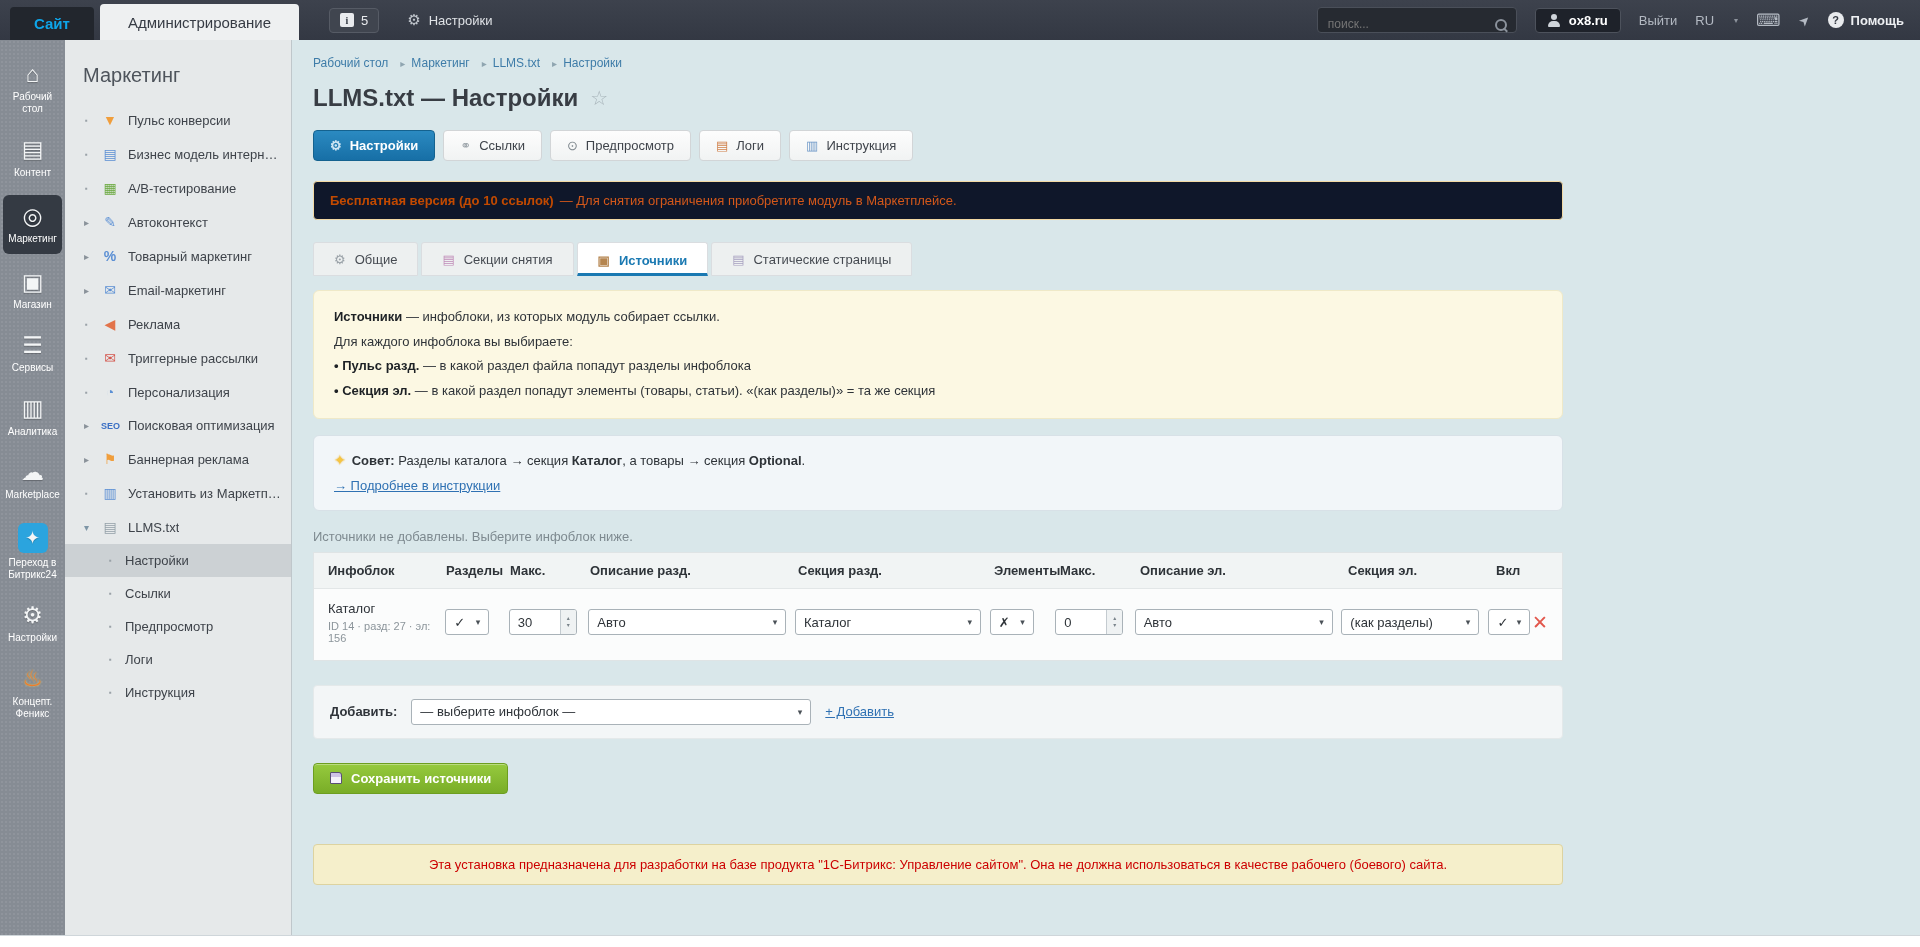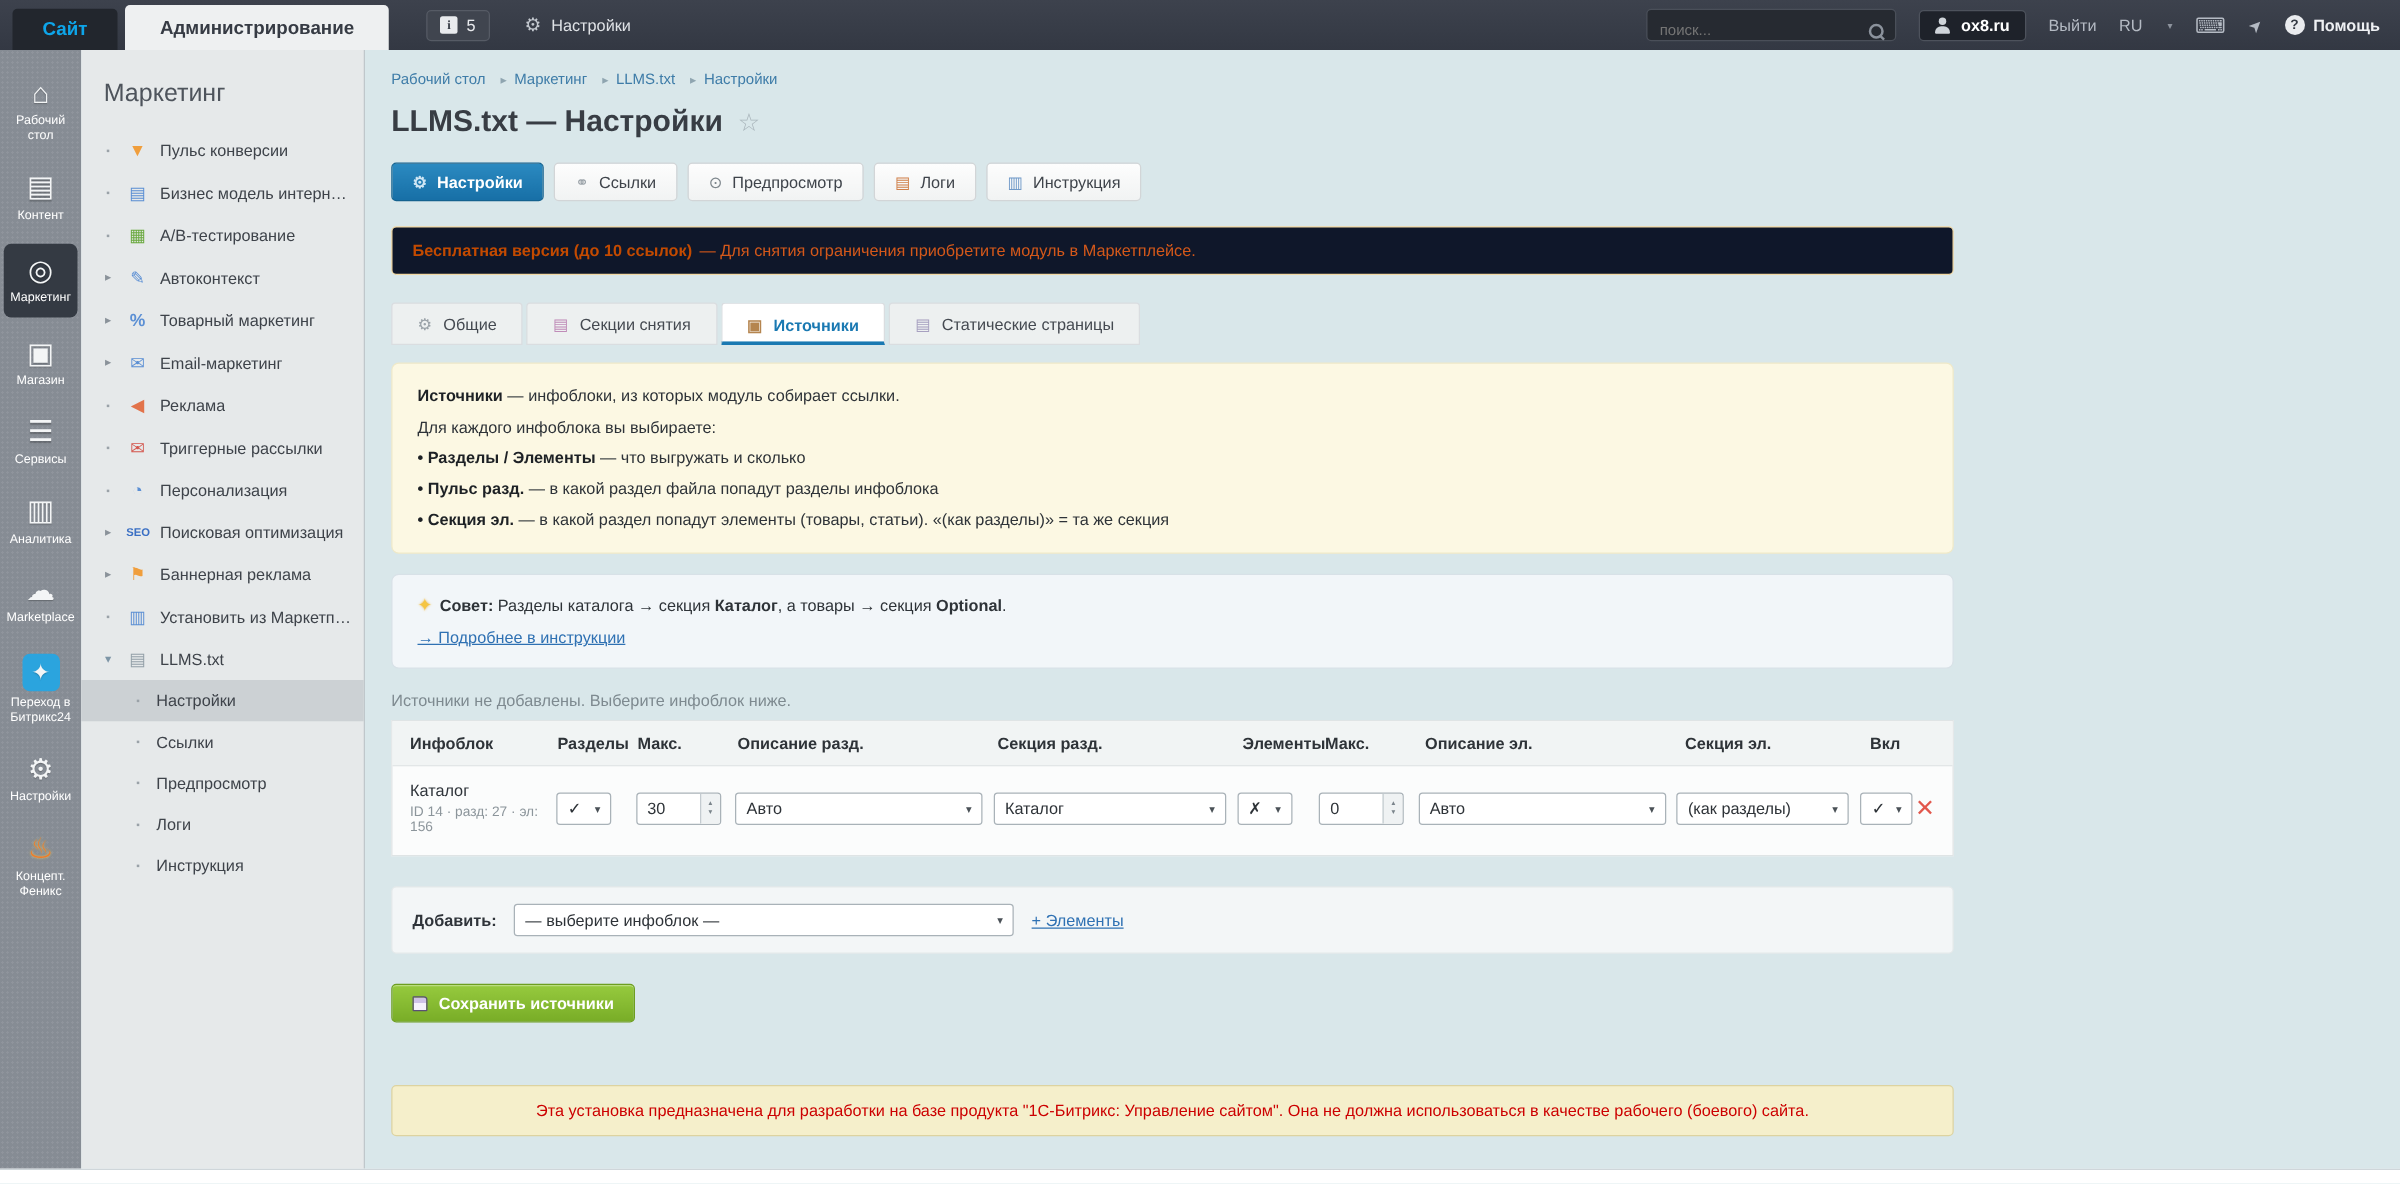--- a/index.html
+++ b/index.html
@@ -15,21 +15,21 @@
     background:linear-gradient(#3d424d,#333843); display:flex; align-items:flex-end;
   }
   .tb-left { display:flex; align-items:flex-end; height:100%; }
   .tab-site {
     margin-left:10px; height:33px; padding:0 24px; display:flex; align-items:center;
     background:#22262d; color:#0ea5e9; font-size:15px; font-weight:bold;
     border-radius:4px 4px 0 0;
   }
   .tab-admin {
     margin-left:6px; height:36px; padding:0 28px; display:flex; align-items:center;
-    background:#eef0f1; color:#363b44; font-size:15px; font-weight:bold;
+    background:#eef0f1; color:#363b44; font-size:15px; font-weight:normal;
     border-radius:4px 4px 0 0;
   }
   .tb-mid { display:flex; align-items:center; height:40px; }
   .notif {
     margin-left:30px; display:flex; align-items:center; gap:7px;
     background:#40454f; border:1px solid #565b65; border-radius:4px; padding:4px 10px;
   }
   .notif-i {
     width:14px; height:14px; background:#e9ebee; border-radius:2px; color:#343943;
     font-size:10px; font-weight:bold; display:flex; align-items:center; justify-content:center;
@@ -440,21 +440,20 @@
     </div>
     <div class="itab">
       <span class="it-ic it-pages">▤</span>
       <span>Статические страницы</span>
     </div>
   </div>
 
   <div class="info-panel panel-w">
     <div class="info-line"><b>Источники</b><span> — инфоблоки, из которых модуль собирает ссылки.</span></div>
     <div class="info-line"><b></b><span>Для каждого инфоблока вы выбираете:</span></div>
-    <div class="info-line"><b>• Разделы / Элементы</b><span> — что выгружать и сколько</span></div>
     <div class="info-line"><b>• Пульс разд.</b><span> — в какой раздел файла попадут разделы инфоблока</span></div>
     <div class="info-line"><b>• Секция эл.</b><span> — в какой раздел попадут элементы (товары, статьи). «(как разделы)» = та же секция</span></div>
   </div>
 
   <div class="tip-panel panel-w">
     <div>
       <span class="bulb">✦</span><b>Совет:</b><span> Разделы каталога → секция </span><b>Каталог</b><span>, а товары → секция </span><b>Optional</b><span>.</span>
     </div>
     <div><span class="tip-link">→ Подробнее в инструкции</span></div>
   </div>
@@ -521,21 +520,21 @@
           </span></div>
       <div class="c10"><span class="del-x">✕</span></div>
     </div>
   </div>
 
   <div class="add-panel panel-w">
     <span class="add-label">Добавить:</span>
     <span class="sel" style="width:400px;">
         <span>— выберите инфоблок —</span>
       </span>
-    <span class="add-link">+ Элементы</span>
+    <span class="add-link">+ Добавить</span>
   </div>
 
   <div>
     <div class="save-btn">
       <span class="floppy"></span>
       <span>Сохранить источники</span>
     </div>
   </div>
 
   <div class="dev-notice panel-w">Эта установка предназначена для разработки на базе продукта "1С-Битрикс: Управление сайтом". Она не должна использоваться в качестве рабочего (боевого) сайта.</div>

